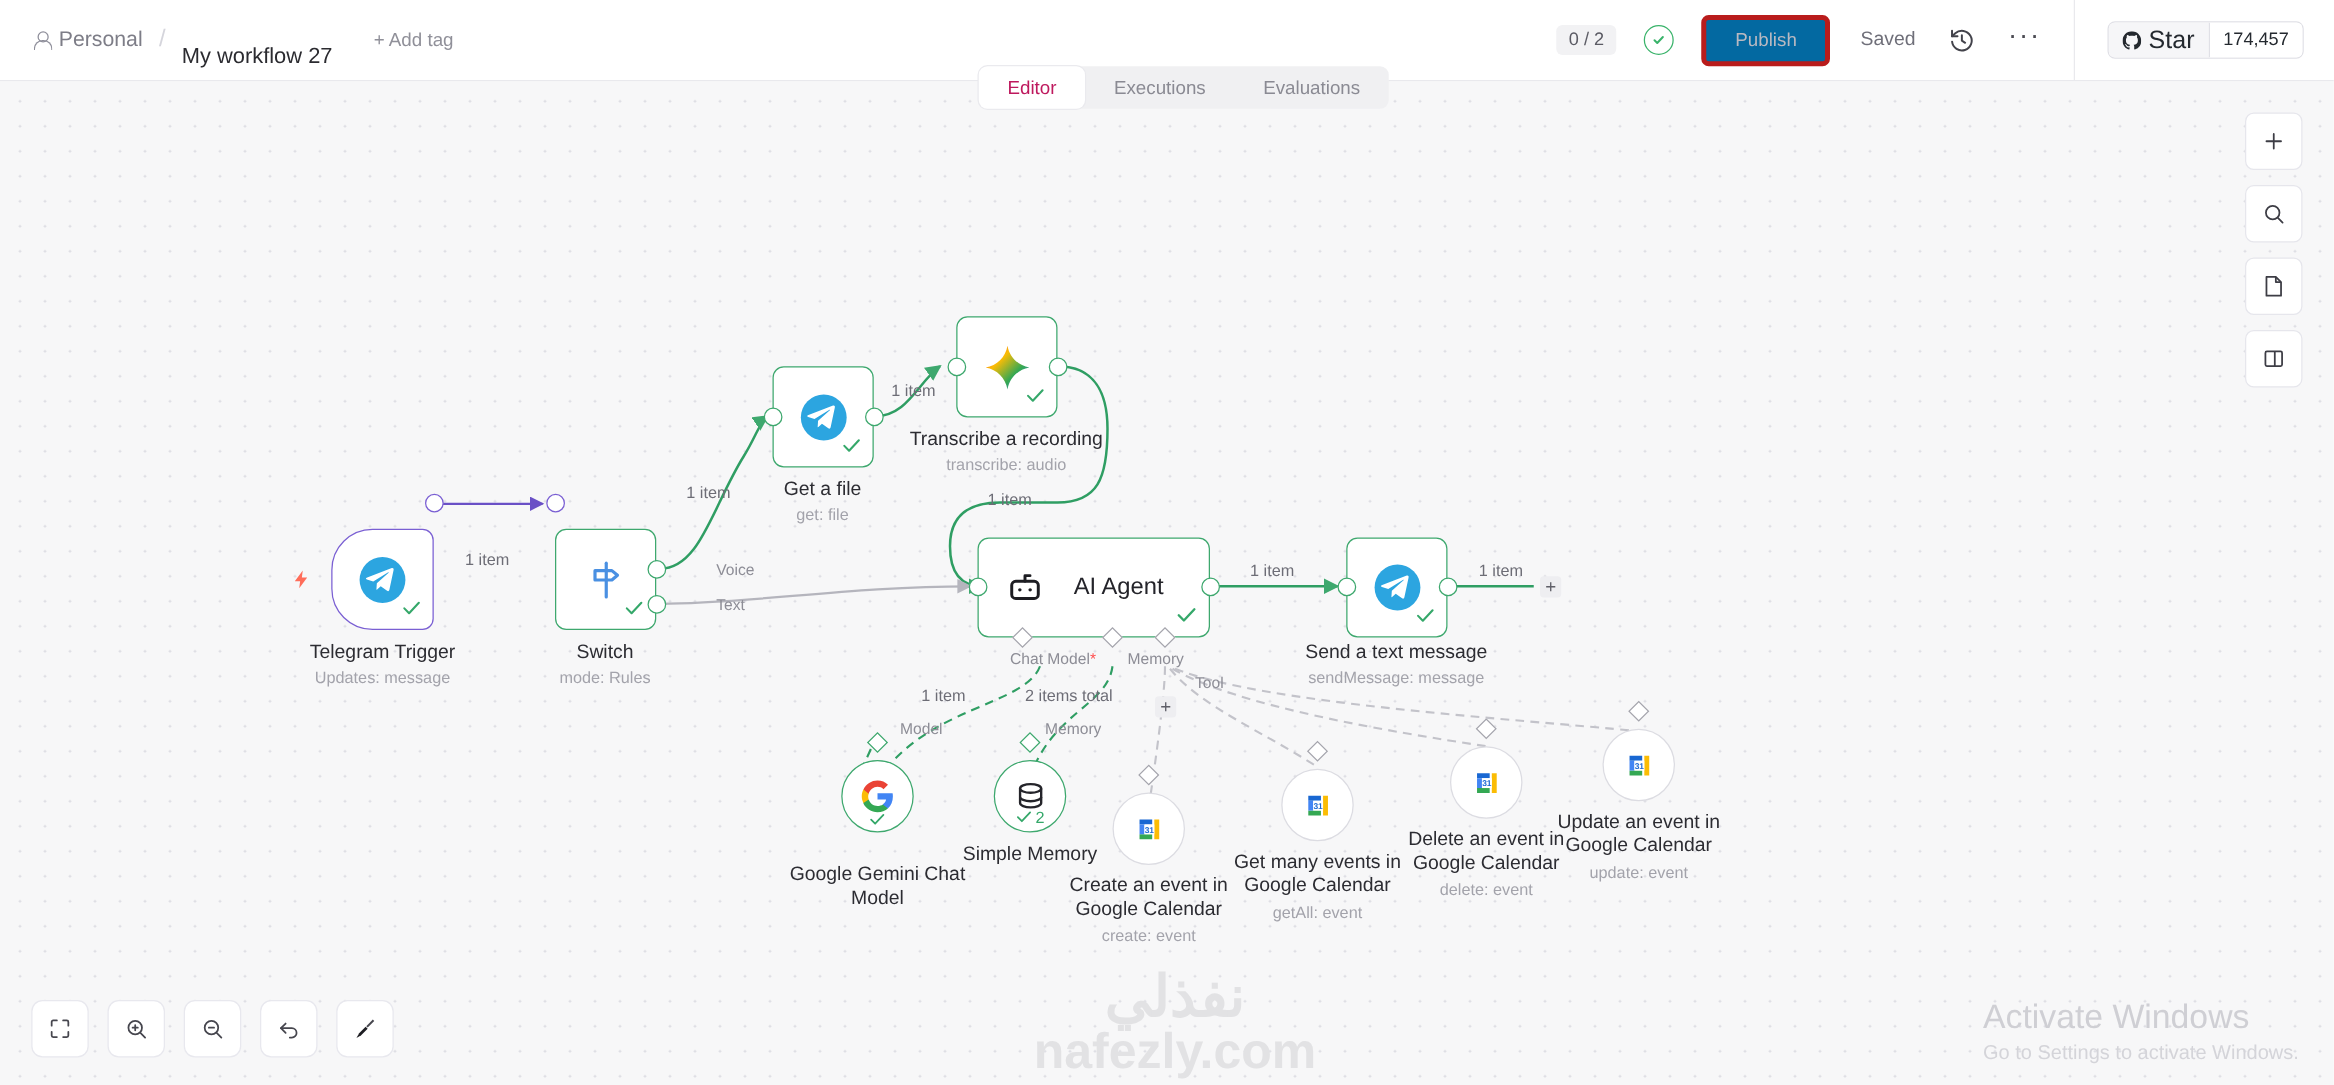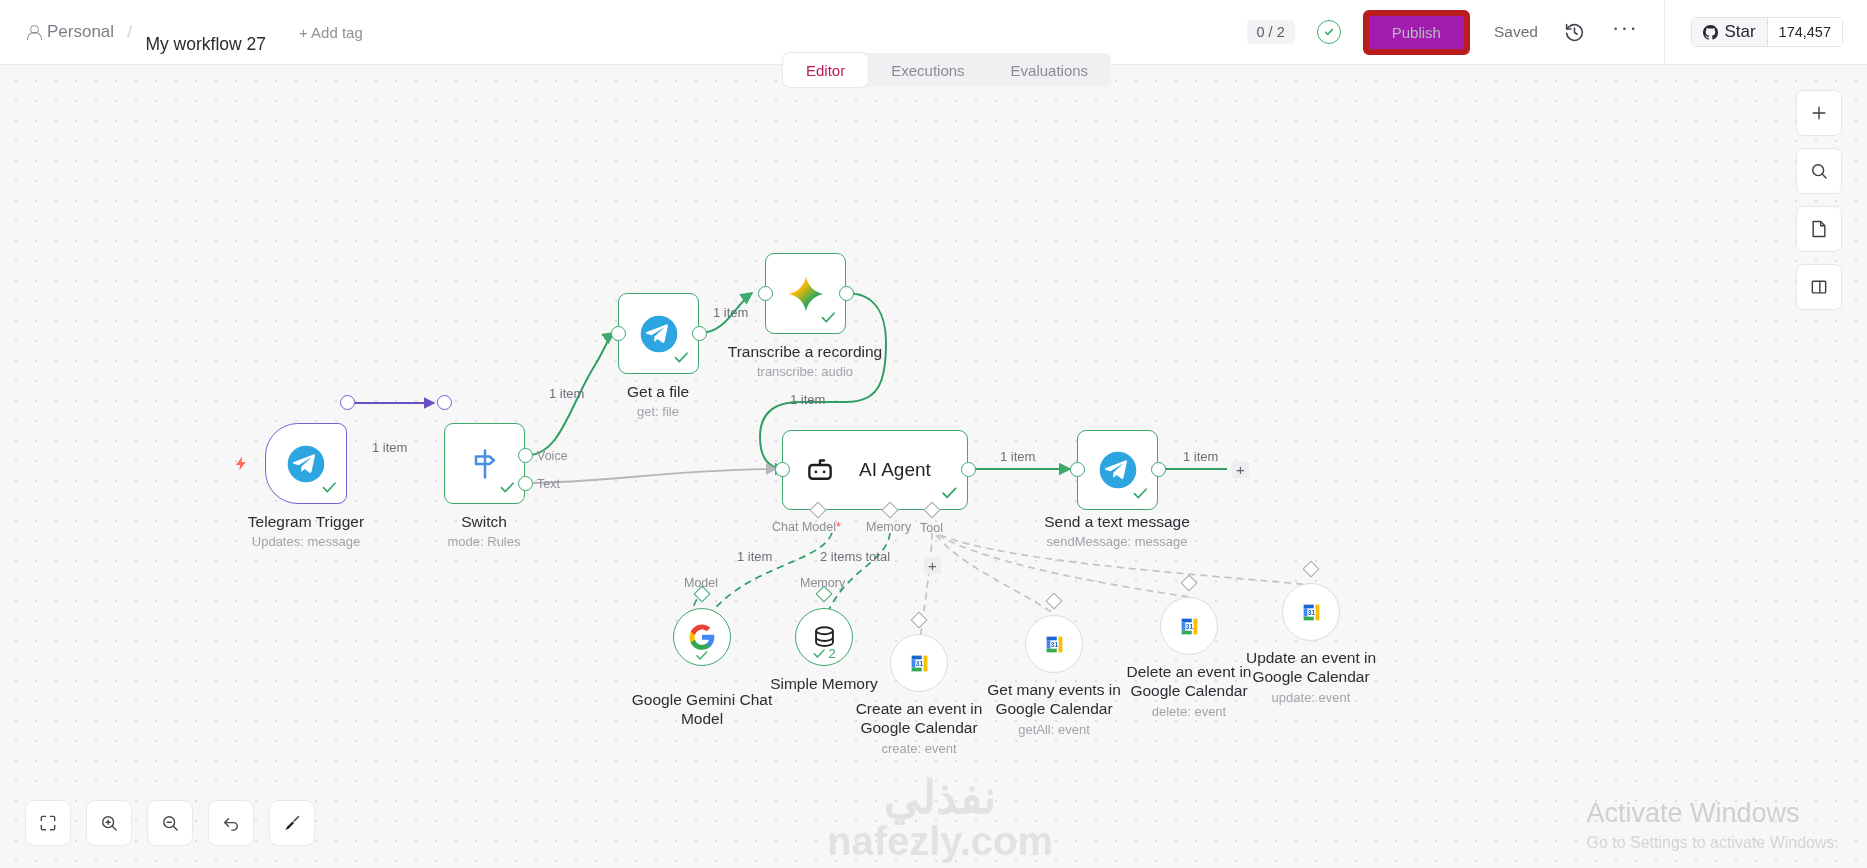--- a/index.html
+++ b/index.html
@@ -39,40 +39,40 @@
   .chip-count {
     background: #f2f2f4; color: #5b5b64; font-size: 14.5px;
     border-radius: 5px; padding: 5px 10px; line-height: 1;
   }
   .check-circle {
     width: 24px; height: 24px; border: 1.8px solid #39b36a; border-radius: 50%;
     margin-left: 22px; display: flex; align-items: center; justify-content: center;
   }
   .check-circle svg { display:block; }
   .btn-publish {
-    margin-left: 22px; border: 6px solid #b91c1c; background: #a21caf;
+    margin-left: 22px; border: 4px solid #b91c1c; background: #0369a1;
     color: #b9b9c1; font-size: 15px; border-radius: 6px;
     padding: 9px 23px; line-height: 1; cursor: pointer;
   }
   .saved-txt { margin-left: 24px; color: #6f6f79; font-size: 15.5px; }
   .icon-btn-plain {
     margin-left: 24px; width: 26px; height: 26px; color: #43434b;
     display:flex; align-items:center; justify-content:center; cursor: pointer;
   }
   .dots { margin-left: 24px; color: #4a4a52; font-size: 22px; letter-spacing: 1.5px;
     line-height: 10px; cursor: pointer; padding-bottom: 8px;}
   .hdr-divider { width: 1px; height: 64px; background: #e9e9ed; margin-left: 26px; }
   .gh-star {
     margin-left: 26px; margin-right: 24px; display: flex; align-items: stretch;
     border: 1px solid #e0e0e6; border-radius: 6px; overflow: hidden; height: 30px;
     cursor: pointer;
   }
   .gh-star .gh-left {
     background: #f6f6f8; display:flex; align-items:center; gap: 6px;
-    padding: 0 11px; font-size: 17px; color: #24292f;
+    padding: 0 11px; font-size: 20px; color: #24292f;
   }
   .gh-star .gh-right {
     background: #fff; display:flex; align-items:center; padding: 0 11px;
     font-size: 14.5px; color: #24292f; border-left: 1px solid #e0e0e6;
   }
 
   
   .tabbar {
     position: absolute; top: 53px; left: 783px;
     display: flex; align-items: stretch;
@@ -178,21 +178,21 @@
   .dia {
     position: absolute; width: 12px; height: 12px; background: #fff;
     border: 1.3px solid #a5a5ad; transform: rotate(45deg); z-index: 14;
   }
   .dia.green { border-color: #3ea86e; }
 
   .conn-label {
     position: absolute; font-size: 13px; color: #6d6d76; background: transparent;
     white-space: nowrap; z-index: 13;
   }
-  .port-label { position: absolute; font-size: 12.5px; color: #8d8d96; white-space: nowrap; z-index: 13;}
+  .port-label { position: absolute; font-size: 12.5px; color: #8d8d96; white-space: nowrap; z-index: 13; margin-left: 36px;}
   .port-label .req { color: #ff4d4d; }
 
   .plus-sq {
     position: absolute; width: 17px; height: 17px; background: #eeeef1;
     border-radius: 3px; display:flex; align-items:center; justify-content:center;
     color: #5f5f68; font-size: 15px; line-height: 1; z-index: 15; cursor:pointer;
   }
   .bolt { position: absolute; color: #ff6d5a; font-size: 20px; z-index: 13; }
 
   svg.wires { position: absolute; top:0; left:0; width: 1867px; height: 803px; z-index: 8; }
@@ -402,21 +402,21 @@
   </div>
   <div class="ep green" style="left:775px; top:397px;"></div>
   <div class="ep green" style="left:961px; top:397px;"></div>
   <div class="dia" style="left:812px; top:439px;"></div>
   <div class="dia" style="left:884px; top:439px;"></div>
   <div class="dia" style="left:926px; top:439px;"></div>
   <div class="port-label" style="left:772px; top:455px;">
     <span>Chat Model</span><span class="req">*</span>
   </div>
   <div class="port-label" style="left:866px; top:455px;">Memory</div>
-  <div class="port-label" style="left:920px; top:456px;text-align:right;">Tool</div>
+  <div class="port-label" style="left:920px; top:474px;text-align:right;">Tool</div>
   <div class="plus-sq" style="left:924px; top:492px;">+</div>
   <div class="conn-label" style="left:1000px; top:384px;">1 item</div>
   <div class="conn-label" style="left:737px; top:484px;">1 item</div>
   <div class="conn-label" style="left:820px; top:484px;">2 items total</div>
 
   <div class="node" style="left:1077px; top:365px; width:81px; height:80px;">
     <div class="node-inner">
       <svg width="40" height="40" viewBox="0 0 48 48" style="margin:auto">
         <circle cx="24" cy="24" r="22" fill="#2ca5e0"></circle>
         <path d="M34.5 15.2 L30.6 33.4 c-.3 1.3-1.1 1.6-2.2.99 l-6.1-4.5 -2.95 2.84c-.33.33-.6.6-1.22.6l.43-6.2 11.3-10.2c.49-.44-.11-.68-.76-.25l-14 8.8-6.03-1.88c-1.31-.41-1.33-1.31.27-1.94l23.6-9.1c1.09-.4 2.05.25 1.7 1.93z" fill="#fff"></path>

